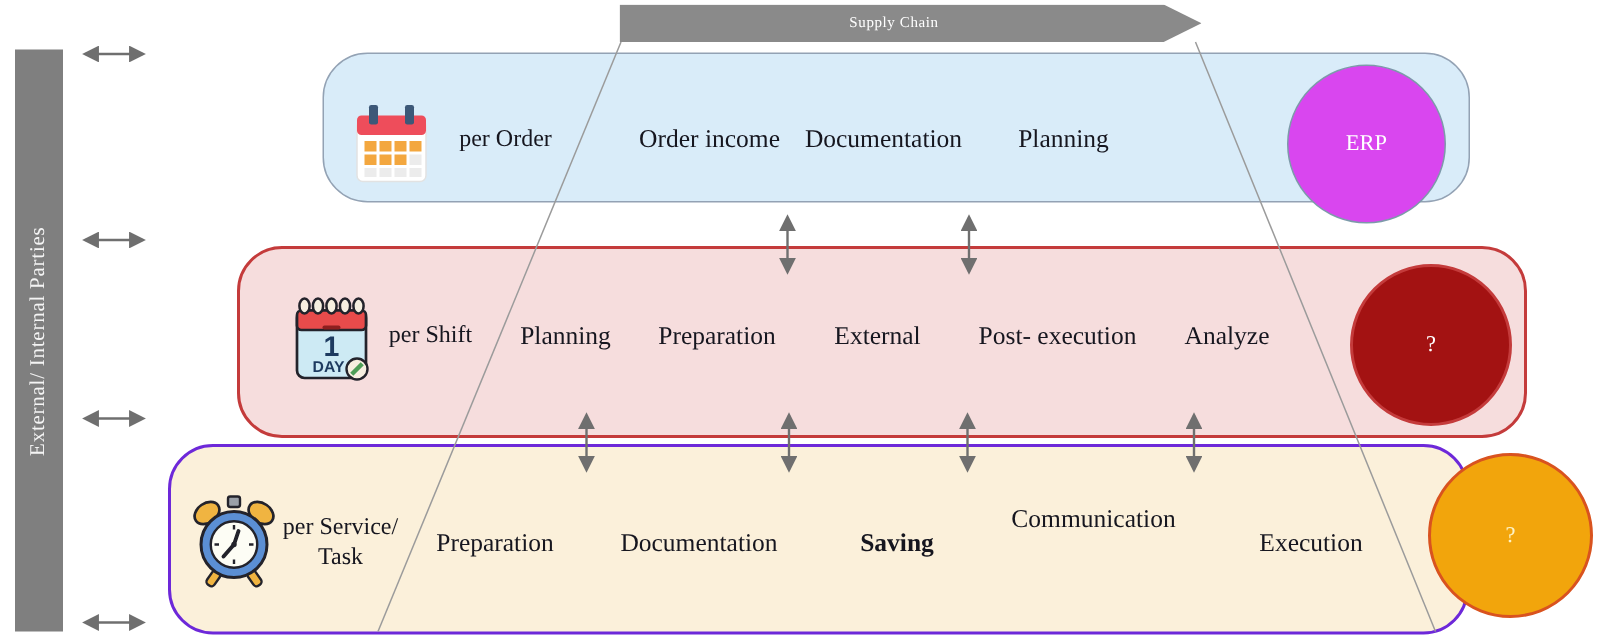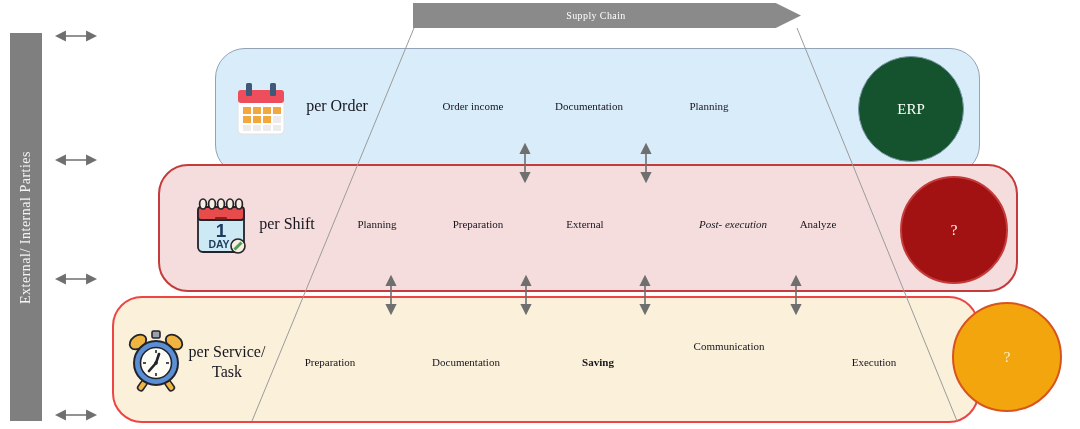--- a/index.html
+++ b/index.html
@@ -18,32 +18,32 @@
   }
   
   .banner{
     position:absolute;left:413px;top:3px;width:388px;height:25px;background:#8a8a8a;
     clip-path:polygon(0 0,93.5% 0,100% 50%,93.5% 100%,0 100%);
     display:flex;align-items:center;justify-content:center;z-index:3;
   }
   .banner span{color:#ffffff;font-size:10px;letter-spacing:.4px;padding-right:22px;}
   
   .band{position:absolute;border-radius:30px;box-sizing:border-box;}
-  .band-blue{left:215px;top:48px;width:765px;height:127px;background:#d9ecf9;border:1.5px solid #93a2b4;}
+  .band-blue{left:215px;top:35px;width:765px;height:100px;background:#d9ecf9;border:1.5px solid #93a2b4;}
   .band-pink{left:158px;top:164px;width:860px;height:128px;background:#f6dddd;border:2px solid #c43b3b;}
-  .band-yellow{left:112px;top:296px;width:867px;height:127px;background:#fbf0da;border:2px solid #ef4444;}
+  .band-yellow{left:112px;top:296px;width:867px;height:127px;background:#fbf0da;border:2px solid #6d28d9;}
   .band > *{position:absolute;z-index:2;}
-  .step{transform:translate(-50%,-50%);white-space:nowrap;font-size:11px;}
+  .step{transform:translate(-50%,-50%);white-space:nowrap;font-size:17px;}
   .band-label{transform:translate(-50%,-50%);font-size:16px;text-align:center;line-height:1.25;}
   .wrap-label{width:96px;white-space:normal;}
   .circle{
     border-radius:50%;display:flex;align-items:center;justify-content:center;
     font-size:15px;box-sizing:border-box;
   }
-  .circle-erp{left:642px;top:7px;width:106px;height:106px;background:#14532d;border:1px solid #7d9aaa;color:#ffffff;}
+  .circle-erp{left:642px;top:7px;width:106px;height:106px;background:#d946ef;border:1px solid #7d9aaa;color:#ffffff;}
   .circle-red{left:740px;top:10px;width:108px;height:108px;background:#a31212;border:2px solid #c43b3b;color:#ffffff;}
   .circle-orange{left:838px;top:4px;width:110px;height:110px;background:#f2a50c;border:2.5px solid #d9531f;color:#fdf3c6;}
   .icon-box{pointer-events:none;}
   
   .connectors{position:absolute;left:0;top:0;width:1080px;height:429px;z-index:1;pointer-events:none;}
 </style>
 </head>
 <body>
 
 <div class="stage">
@@ -98,21 +98,21 @@
       <ellipse cx="46" cy="8" rx="3.4" ry="5" fill="#f6efe0" stroke="#23232b" stroke-width="1.7"></ellipse>
       <text x="28" y="41" text-anchor="middle" font-size="19" font-weight="bold" fill="#1d3a5f" font-family="Liberation Sans, sans-serif">1</text>
       <text x="26" y="52" text-anchor="middle" font-size="10.5" font-weight="bold" fill="#1d3a5f" font-family="Liberation Sans, sans-serif">DAY</text>
       <circle cx="45" cy="50" r="7" fill="#f6efe0" stroke="#23232b" stroke-width="1.6"></circle>
       <line x1="41.5" y1="53.5" x2="48.5" y2="46.5" stroke="#4d9e57" stroke-width="3"></line>
     </svg>
     <div class="band-label" style="left:127px;top:58px;">per Shift</div>
     <span class="step" style="left:217px;top:58px;">Planning</span>
     <span class="step" style="left:318px;top:58px;">Preparation</span>
     <span class="step" style="left:425px;top:58px;">External</span>
-    <span class="step" style="left:573px;top:58px;font-style:italic;">Post- execution</span>
+    <span class="step" style="left:545px;top:58px;">Post- execution</span>
     <span class="step" style="left:658px;top:58px;">Analyze</span>
     <div class="circle circle-red">
       <span>?</span>
     </div>
   </div>
 
   <div class="band band-yellow">
     <svg class="icon-box" style="left:11px;top:30px;" width="62" height="66" viewBox="0 0 62 66">
       <g transform="rotate(-35 13 14)">
           <ellipse cx="13" cy="14" rx="9" ry="6.5" fill="#f0b441" stroke="#23232b" stroke-width="1.8"></ellipse>

